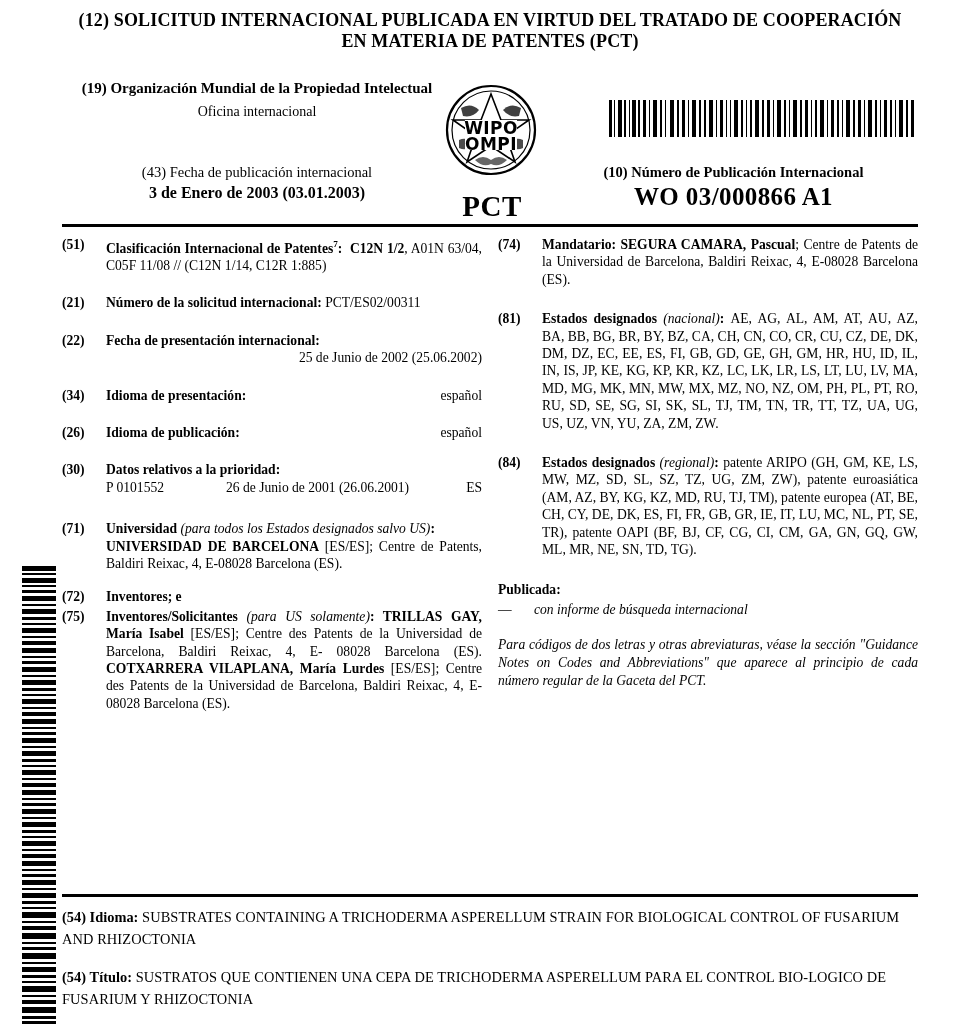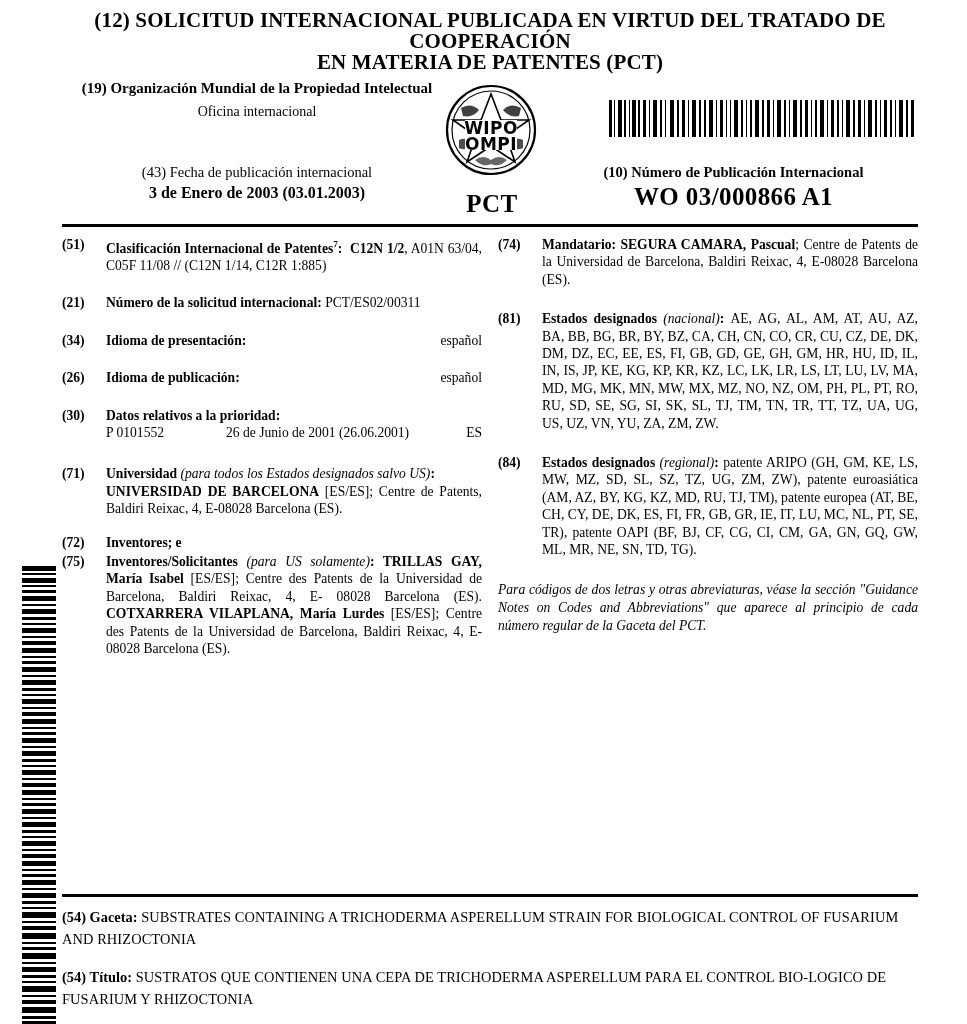--- a/index.html
+++ b/index.html
@@ -17,21 +17,21 @@
   }
 
   
   .headline {
     position: absolute;
     left: 62px;
     top: 10px;
     width: 856px;
     text-align: center;
     font-weight: bold;
-    font-size: 21px;
+    font-size: 18px;
     line-height: 21px;
     letter-spacing: 0.15px;
   }
 
   
   .masthead {
     position: absolute;
     left: 62px;
     top: 70px;
     width: 856px;
@@ -82,21 +82,21 @@
   }
   .emblem svg { display: block; }
 
   .pct-word {
     position: absolute;
     left: 390px;
     top: 120px;
     width: 80px;
     text-align: center;
     font-weight: bold;
-    font-size: 25px;
+    font-size: 29px;
     letter-spacing: 0.5px;
   }
 
   
   .mast-right {
     position: absolute;
     left: 487px;
     top: 0px;
     width: 369px;
   }
@@ -361,20 +361,25 @@
   </div>
 
   <div class="field f21">
     <span class="tag">(21)</span>
     <p>
       <span class="b">Número de la solicitud internacional:</span>
       <span>PCT/ES02/00311</span>
     </p>
   </div>
 
+  <div class="field f22">
+    <span class="tag">(22)</span>
+    <p class="b">Fecha de presentación internacional:</p>
+    <p class="date-line">25 de Junio de 2002 (25.06.2002)</p>
+  </div>
 
   <div class="field f25 clearfix">
     <span class="tag">(34)</span>
     <p>
       <span class="b">Idioma de presentación:</span>
       <span class="tabright">español</span>
     </p>
   </div>
 
   <div class="field f26 clearfix">
@@ -434,20 +439,27 @@
   </div>
 
   <div class="field f84">
     <span class="tag">(84)</span>
     <p>
       <span class="b">Estados designados</span>
       <span class="i">(regional)</span><span class="b">: </span><span>patente ARIPO (GH, GM, KE, LS, MW, MZ, SD, SL, SZ, TZ, UG, ZM, ZW), patente euroasiática (AM, AZ, BY, KG, KZ, MD, RU, TJ, TM), patente europea (AT, BE, CH, CY, DE, DK, ES, FI, FR, GB, GR, IE, IT, LU, MC, NL, PT, SE, TR), patente OAPI (BF, BJ, CF, CG, CI, CM, GA, GN, GQ, GW, ML, MR, NE, SN, TD, TG).</span>
     </p>
   </div>
 
+  <div class="published">
+    <div class="published-title">Publicada:</div>
+    <div class="published-item">
+      <span class="dash">—</span>
+      <span>con informe de búsqueda internacional</span>
+    </div>
+  </div>
 
   <div class="guidance">Para códigos de dos letras y otras abreviaturas, véase la sección "Guidance Notes on Codes and Abbreviations" que aparece al principio de cada número regular de la Gaceta del PCT.</div>
 </div>
 
 <div class="barcode-side">
   <svg width="34" height="458" viewBox="0 0 34 458" preserveAspectRatio="none" xmlns="http://www.w3.org/2000/svg">
     <rect width="34" height="458" fill="#ffffff"></rect>
     <g fill="#000000">
       <rect x="0" y="0" width="34" height="5"></rect>
         <rect x="0" y="7" width="34" height="2"></rect>
@@ -520,19 +532,19 @@
       <rect x="0" y="441" width="34" height="6"></rect>
         <rect x="0" y="450" width="34" height="3"></rect>
       <rect x="0" y="455" width="34" height="3"></rect>
     </g>
   </svg>
 </div>
 
 <div class="titles">
   <div class="title-block">
     <span class="lbl">(54)</span>
-    <span class="lbl">Gaceta:</span><span class="title-text"> SUBSTRATES CONTAINING A TRICHODERMA ASPERELLUM STRAIN FOR BIOLOGICAL CONTROL OF FUSARIUM AND RHIZOCTONIA</span>
+    <span class="lbl">Idioma:</span><span class="title-text"> SUBSTRATES CONTAINING A TRICHODERMA ASPERELLUM STRAIN FOR BIOLOGICAL CONTROL OF FUSARIUM AND RHIZOCTONIA</span>
   </div>
   <div class="title-block">
     <span class="lbl">(54)</span>
     <span class="lbl">Título:</span><span class="title-text"> SUSTRATOS QUE CONTIENEN UNA CEPA DE TRICHODERMA ASPERELLUM PARA EL CONTROL BIO-LOGICO DE FUSARIUM Y RHIZOCTONIA</span>
   </div>
 </div>
 
 </body></html>

